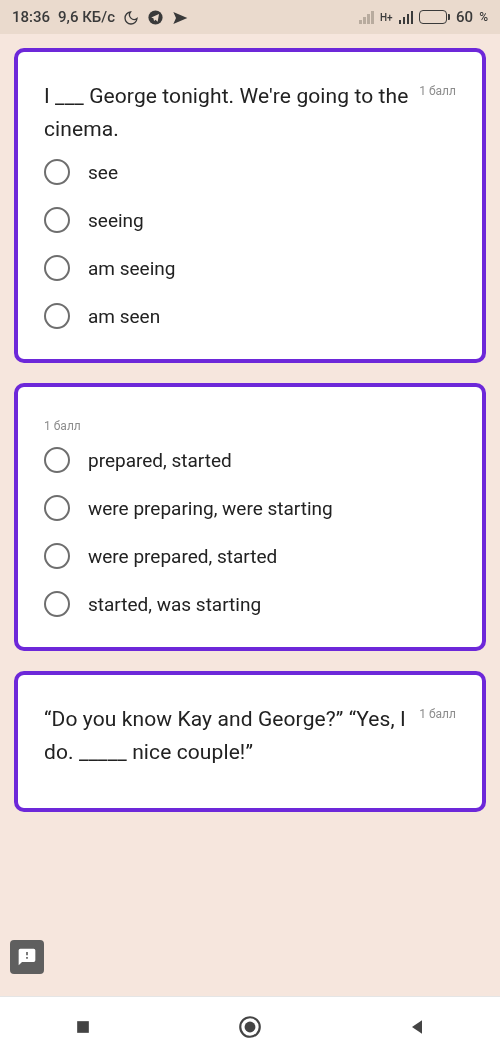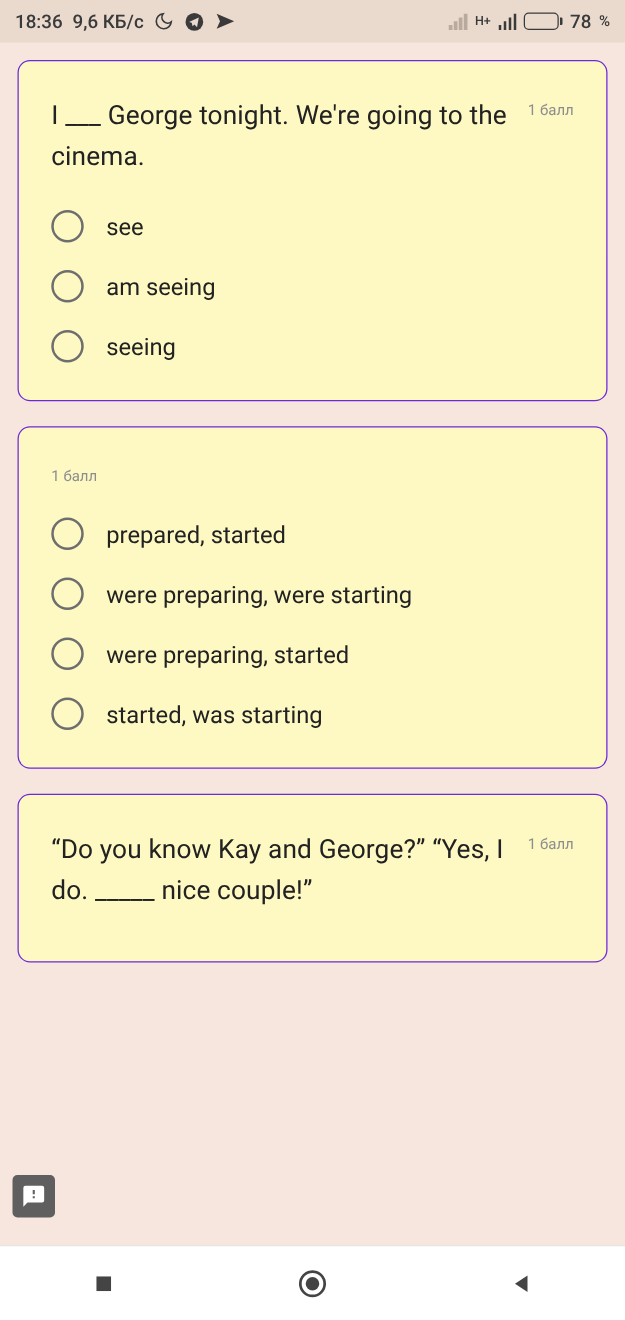--- a/index.html
+++ b/index.html
@@ -8,54 +8,54 @@
 
   .status-bar {
     height: 34px;
     background: #eadacd;
     display: flex; align-items: center;
     padding: 0 12px;
     font-size: 15px;
     color: #3a3a3a;
     font-weight: 500;
   }
-  .status-left { display: flex; align-items: center; gap: 8px; }
+  .status-left { display: flex; align-items: flex-end; gap: 8px; }
   .status-right { margin-left: auto; display: flex; align-items: center; gap: 6px; }
   .icon { display: inline-flex; align-items: center; justify-content: center; }
 
   .content {
     flex: 1;
     overflow: hidden;
     padding: 14px 14px 0 14px;
     display: flex; flex-direction: column; gap: 20px;
   }
 
   .card {
-    background: #fef9c3;
+    background: #ffffff;
     border-radius: 10px;
     padding: 28px 26px 30px 26px;
-    border: 1px solid #6d28d9;
+    border: 4px solid #6d28d9;
   }
 
   .q-head { display: flex; align-items: flex-start; gap: 10px; }
   .q-text {
     flex: 1;
     font-size: 21px;
     line-height: 1.55;
     color: #222;
     letter-spacing: 0.1px;
   }
   .q-points {
     font-size: 12px;
     color: #8d8d8d;
     white-space: nowrap;
     padding-top: 4px;
   }
 
-  .options { margin-top: 26px; display: flex; flex-direction: column; gap: 22px; }
+  .options { margin-top: 14px; display: flex; flex-direction: column; gap: 22px; }
   .option { display: flex; align-items: center; gap: 18px; cursor: pointer; }
   .radio {
     width: 26px; height: 26px;
     border: 2.5px solid #6e6e6e;
     border-radius: 50%;
     flex-shrink: 0;
   }
   .opt-label { font-size: 19px; color: #222; }
 
   .feedback-chip {
@@ -126,64 +126,68 @@
       <span class="signal-bars">
           <span class="b1"></span>
           <span class="b2"></span>
           <span class="b3"></span>
           <span class="b4"></span>
         </span>
       <span class="battery">
         <span class="battery-body"><span class="battery-fill"></span></span>
           <span class="battery-tip"></span>
       </span>
-      <span>78</span>
+      <span>60</span>
       <span style="font-size:12px">%</span>
     </div>
   </div>
 
   <div class="content">
 
     <div class="card">
       <div class="q-head">
         <div class="q-text">I ___ George tonight. We're going to the cinema.</div>
         <div class="q-points">1 балл</div>
       </div>
       <div class="options">
         <div class="option">
           <span class="radio"></span>
           <span class="opt-label">see</span>
         </div>
         <div class="option">
           <span class="radio"></span>
+          <span class="opt-label">seeing</span>
+        </div>
+        <div class="option">
+          <span class="radio"></span>
           <span class="opt-label">am seeing</span>
         </div>
         <div class="option">
           <span class="radio"></span>
-          <span class="opt-label">seeing</span>
+          <span class="opt-label">am seen</span>
         </div>
       </div>
     </div>
 
     <div class="card">
       <div class="q-head">
         <div class="q-points">1 балл</div>
       </div>
       <div class="options">
         <div class="option">
           <span class="radio"></span>
           <span class="opt-label">prepared, started</span>
         </div>
         <div class="option">
           <span class="radio"></span>
           <span class="opt-label">were preparing, were starting</span>
         </div>
         <div class="option">
           <span class="radio"></span>
-          <span class="opt-label">were preparing, started</span>
+          <span class="opt-label">were prepared, started</span>
         </div>
         <div class="option">
           <span class="radio"></span>
           <span class="opt-label">started, was starting</span>
         </div>
       </div>
     </div>
 
     <div class="card" style="padding-bottom:40px">
       <div class="q-head">

